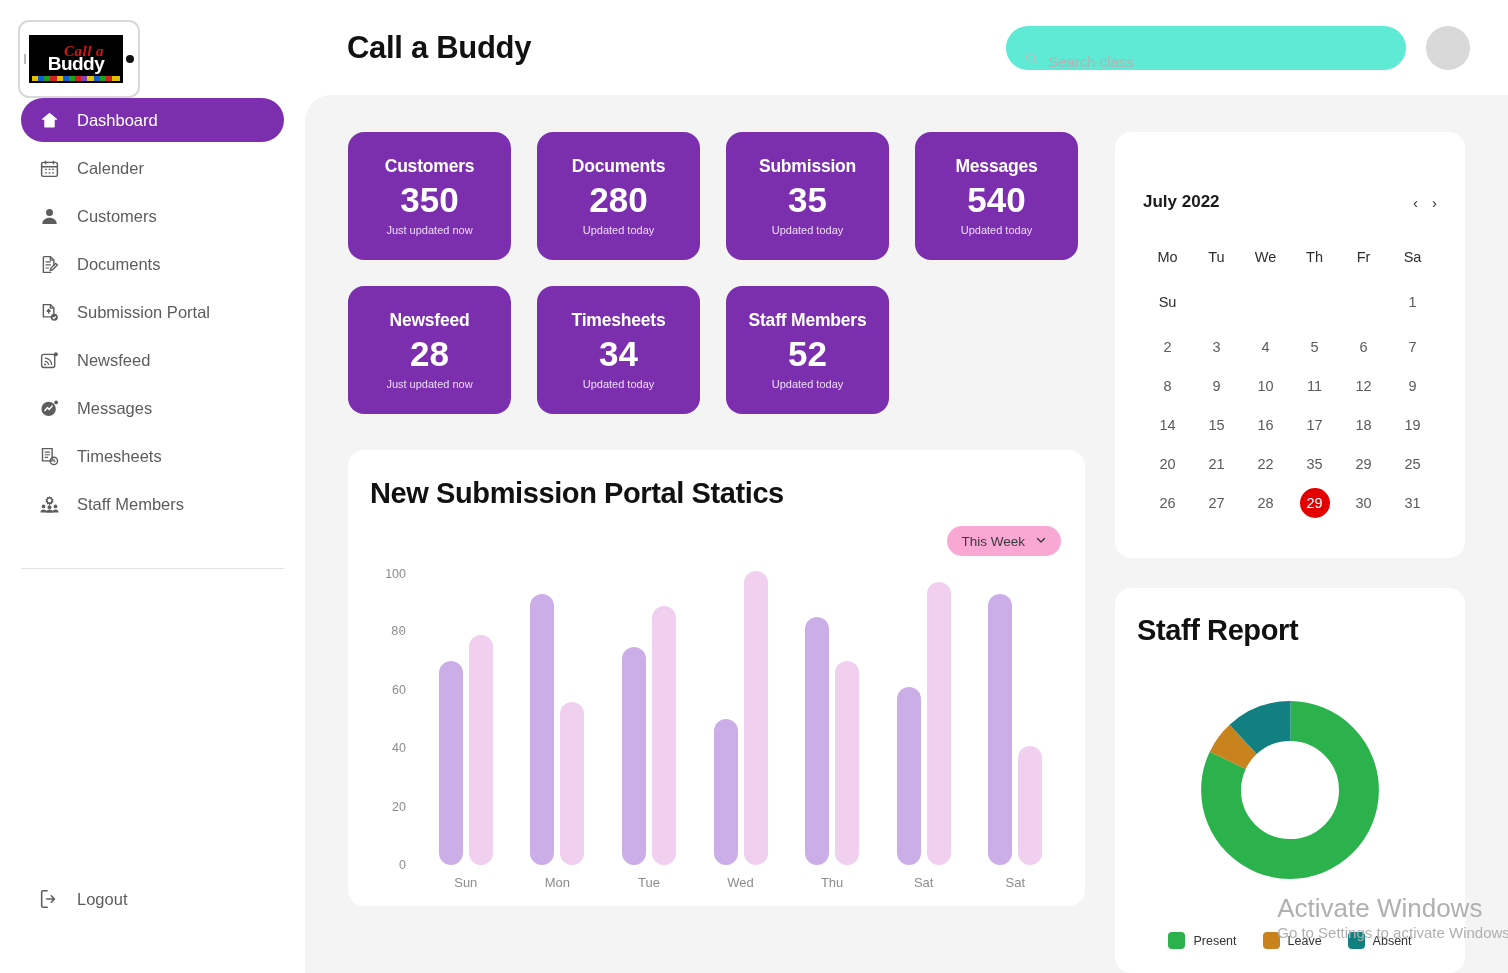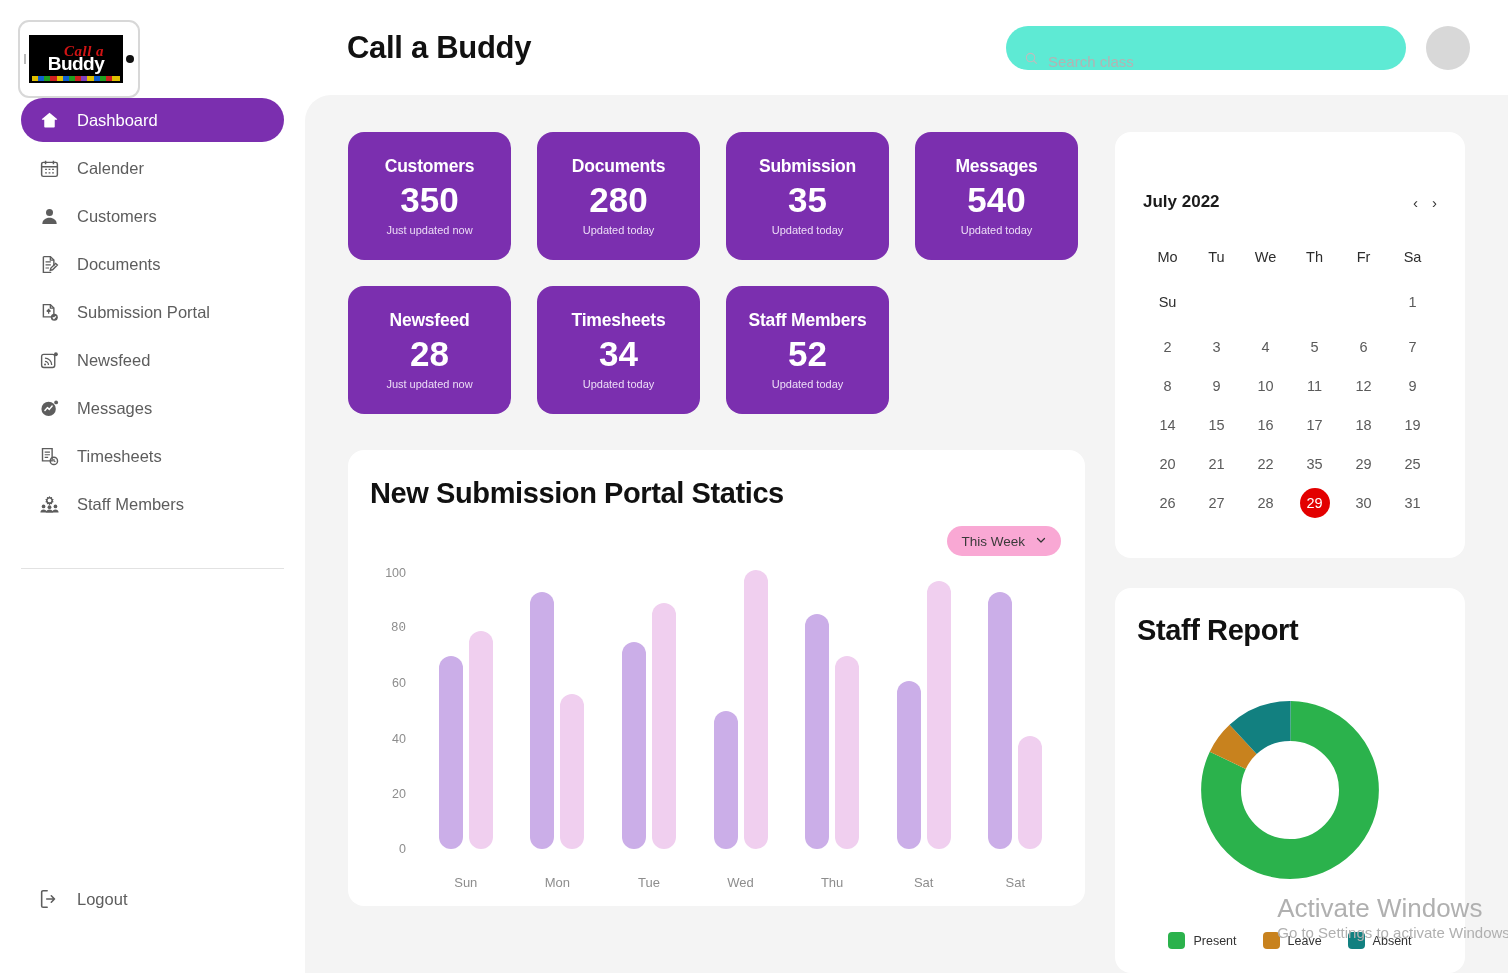--- a/index.html
+++ b/index.html
@@ -146,21 +146,21 @@
   .y-axis span { position: absolute; right: 0; transform: translateY(-50%); }
   .bars-area { flex: 1 1 auto; display: flex; position: relative; padding-left: 14px; }
   .day-group {
     flex: 1 1 0; display: flex; flex-direction: column; justify-content: flex-end; align-items: center;
   }
   .day-bars { width: 100%; height: 100%; display: flex; align-items: flex-end; justify-content: center; gap: 6px; }
   .bar { width: 24px; border-radius: 12px; }
   .bar.a { background: #CBAEE8; }
   .bar.b { background: #F0CFEF; }
   .x-axis { display: flex; padding-left: 50px; margin-top: 10px; }
-  .x-axis span { flex: 1 1 0; text-align: center; font-size: 13px; color: #8d8d8d; margin-top: 16px; }
+  .x-axis span { flex: 1 1 0; text-align: center; font-size: 13px; color: #8d8d8d; }
 
   
   .card { background: #fff; border-radius: 16px; }
   .cal { padding: 60px 28px 40px; }
   .cal-head { display: flex; align-items: center; margin-bottom: 30px; }
   .cal-title { font-size: 17px; font-weight: bold; color: #1b1b1b; }
   .cal-nav { margin-left: auto; display: flex; gap: 14px; }
   .cal-nav button {
     border: none; background: transparent; cursor: pointer; padding: 0;
     color: #333; font-size: 15px; line-height: 1; font-family: "Liberation Sans", sans-serif;

